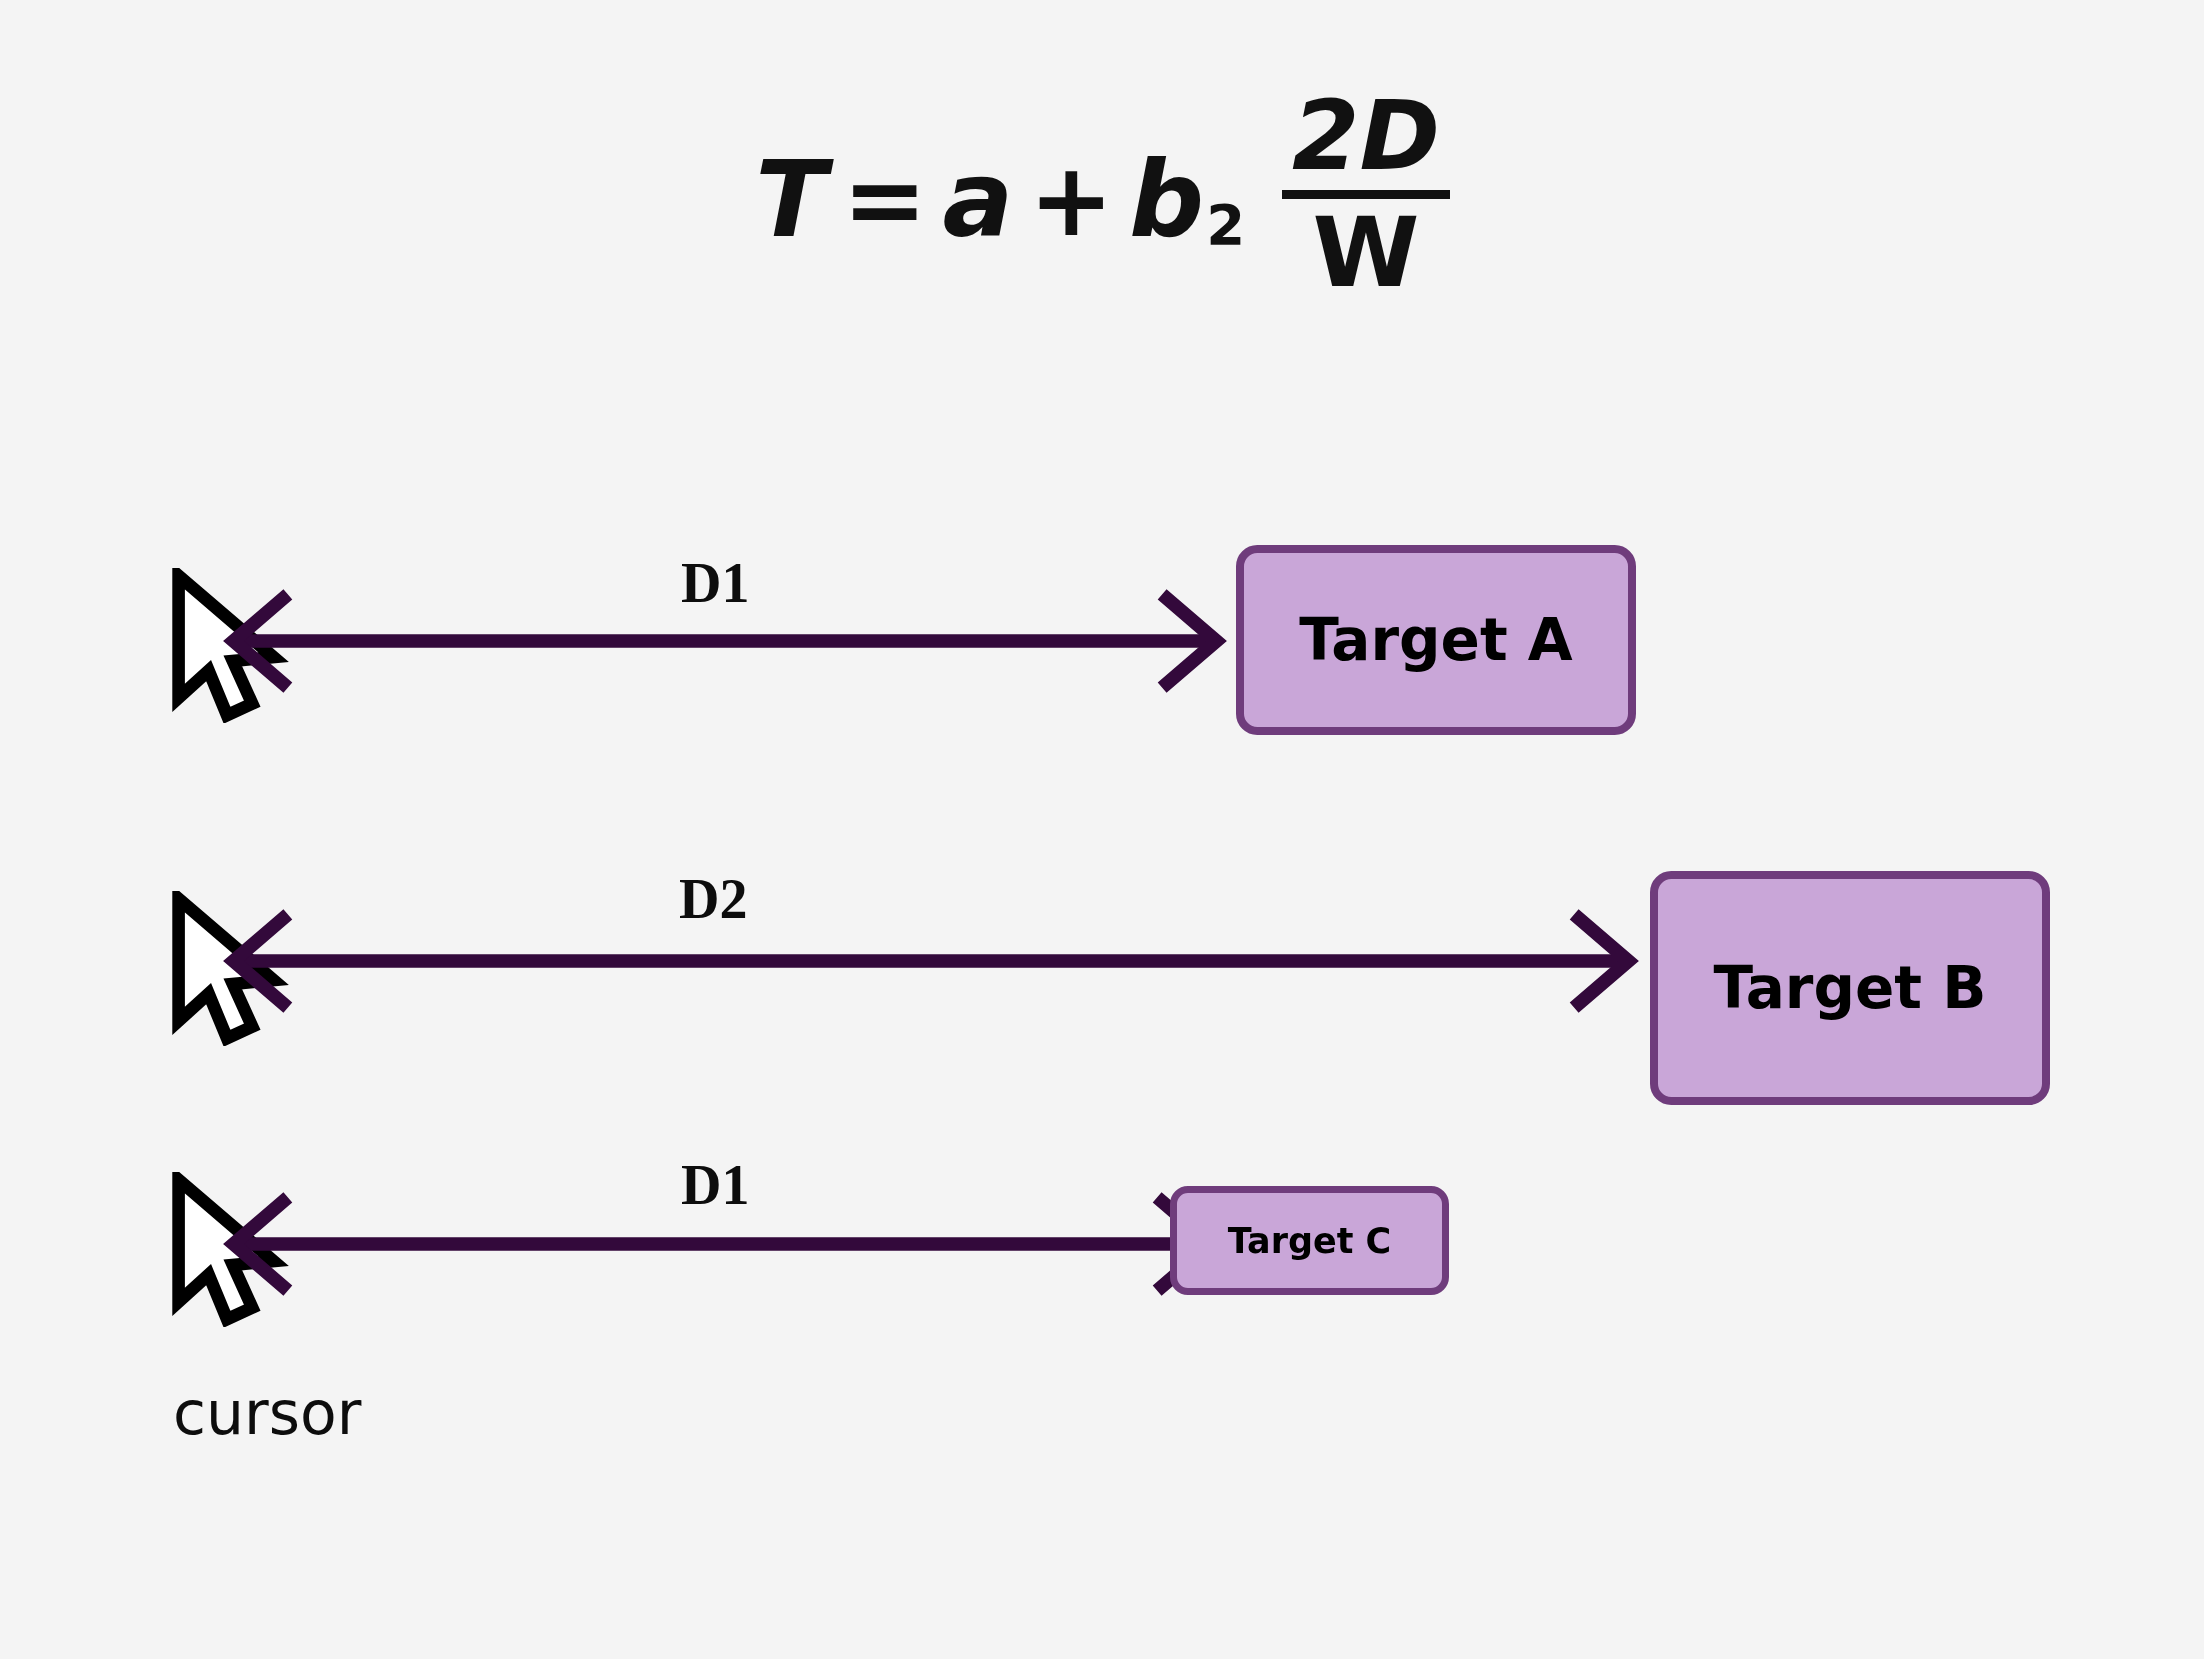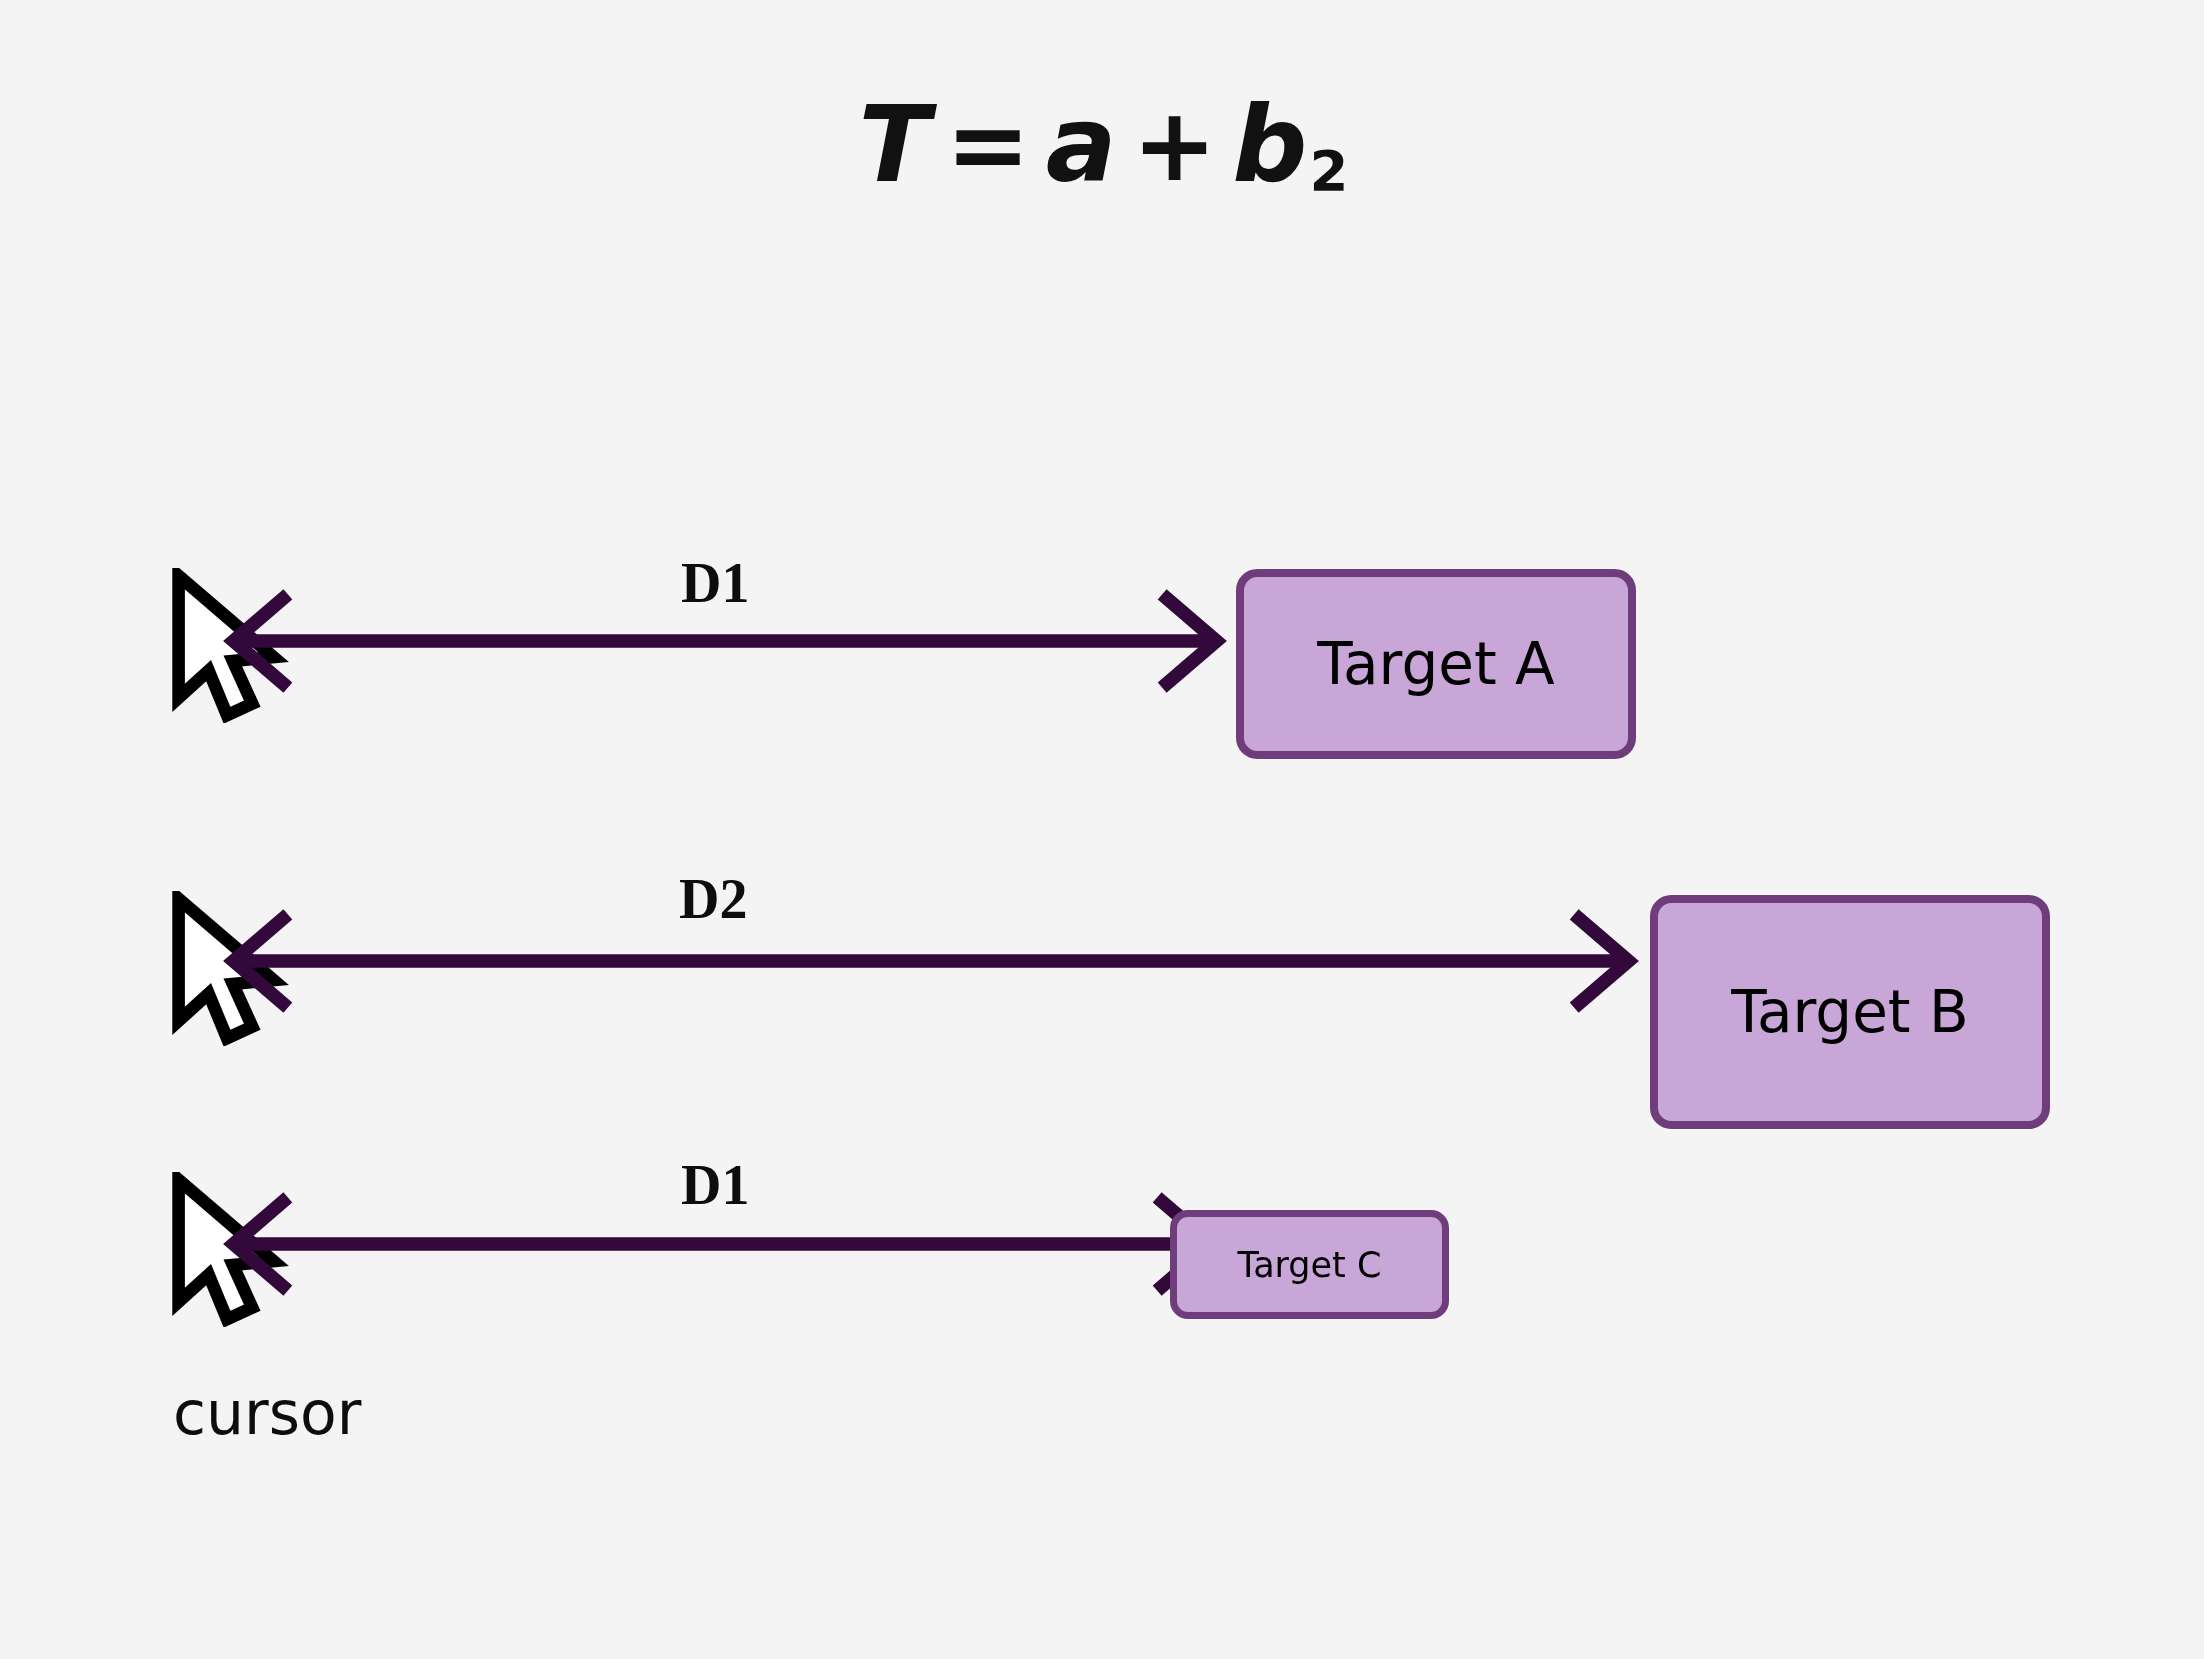--- a/index.html
+++ b/index.html
@@ -119,23 +119,22 @@
     position: absolute;
     box-sizing: border-box;
     background: #c9a6d8;
     border: 8.7px solid #6f3c7c;
     border-radius: 21.3px;
     display: flex;
     align-items: center;
     justify-content: center;
     color: #000000;
     font-family: "DejaVu Sans", sans-serif;
-    font-weight: 400;
+    font-weight: 700;
     white-space: nowrap;
-    margin-top: 24px;
   }
   #target-a { left: 1236px; top: 545px;  width: 400px; height: 190px; font-size: 58px; }
   #target-b { left: 1650px; top: 871px;  width: 400px; height: 234px; font-size: 58px; }
   #target-c { left: 1170px; top: 1186px; width: 279px; height: 109px; border-width: 7.8px; border-radius: 18px; font-size: 35px; }
 
   #cursor-caption {
     position: absolute;
     left: 173px;
     top: 1383px;
     font-family: "DejaVu Sans", sans-serif;
@@ -151,20 +150,25 @@
 <div id="stage">
 
   <div id="formula">
     <span class="f-row">
       <span class="f-term">T</span>
       <span class="f-op">=</span>
       <span class="f-term">a</span>
       <span class="f-op">+</span>
       <span class="f-term">b</span>
         <span class="f-sub">2</span>
+      <span class="f-frac">
+        <span class="f-num">2D</span>
+        <span class="f-bar"></span>
+        <span class="f-den">W</span>
+      </span>
     </span>
   </div>
 
   <div class="row">
 
     <svg class="cursor-icon" style="left:165px; top:568px;" width="126" height="155" viewBox="0 0 130 160">
       <path d="M14 8 L14 134 L45 106 L64 152 L90 140 L70 96 L112 92 Z" fill="#ffffff" stroke="#000000" stroke-width="13" stroke-linejoin="miter"></path>
     </svg>
 
     <div class="dist-label" style="left:681px; top:555px;">D1</div>

